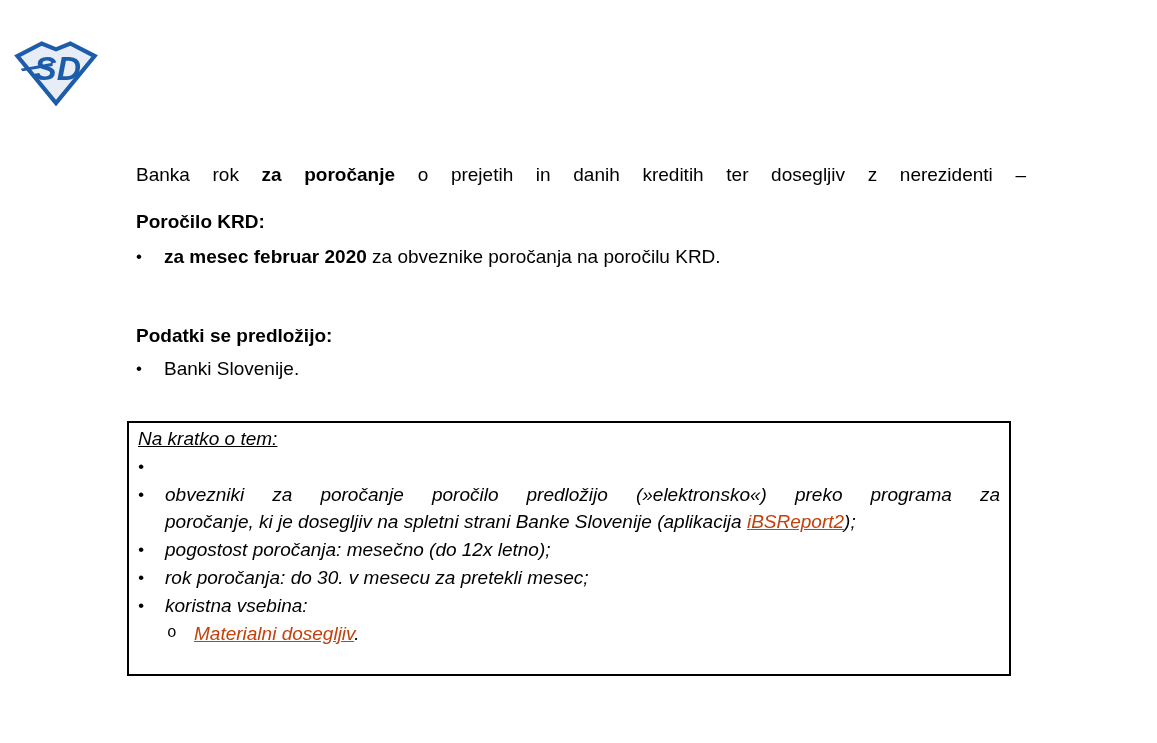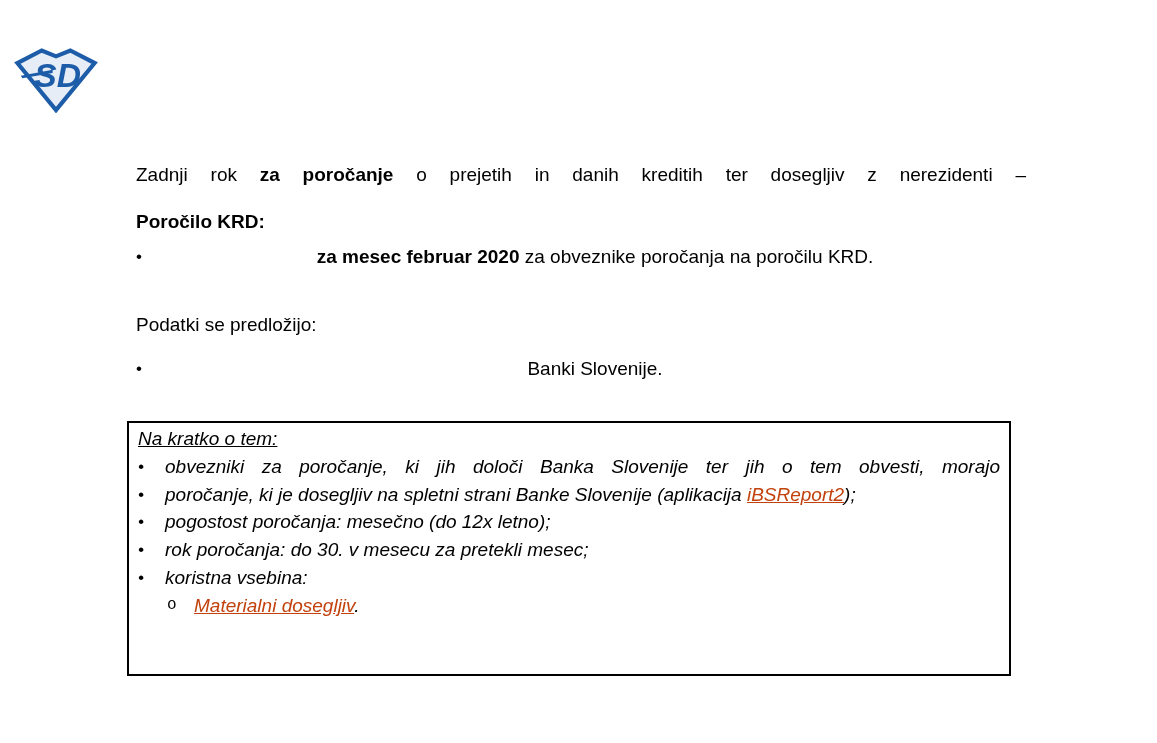--- a/index.html
+++ b/index.html
@@ -19,38 +19,38 @@
   .t { font-size: 19px; line-height: 23px; }
   .b { font-weight: bold; }
   .just {
     text-align: justify;
     text-align-last: justify;
     -moz-text-align-last: justify;
   }
   
   .logo-wrap {
     left: 14px;
-    top: 45px;
+    top: 38px;
     width: 84px;
     height: 68px;
   }
   
   .line1 { left: 136px; top: 163px; width: 890px; }
   .line2 { left: 136px; top: 210px; width: 890px; }
   .intro-bullet { left: 136px; top: 245px; width: 890px; }
-  .podatki { left: 136px; top: 313px; width: 890px; }
+  .podatki { left: 136px; top: 324px; width: 890px; font-weight: bold; }
   .banki { left: 136px; top: 357px; width: 890px; }
   
   .brow { display: flex; }
   .bmark {
     flex: 0 0 28px;
     width: 28px;
     font-size: 17px;
   }
-  .bcontent { flex: 1 1 auto; min-width: 0; text-align: center; }
+  .bcontent { flex: 1 1 auto; min-width: 0; }
   
   .infobox {
     left: 127px;
     top: 421px;
     width: 884px;
     height: 255px;
     box-sizing: border-box;
     border: 2px solid #000000;
     padding: 2px 9px 0 9px;
     font-style: italic;
@@ -90,21 +90,21 @@
 <div>
 
   <div class="abs logo-wrap">
     <svg width="84" height="68" viewBox="0 0 100 80">
       <polygon points="4,21 33,6 50,13 67,6 96,21 50,77" fill="#e6edf6" stroke="#1d5ca8" stroke-width="5" stroke-linejoin="miter"></polygon>
       <path d="M8,36 L46,29 L46,33 L10,39 Z" fill="#1d5ca8"></path>
       <text x="52" y="49" text-anchor="middle" font-family="Liberation Sans, sans-serif" font-size="40" font-weight="bold" font-style="italic" fill="#1d5ca8">SD</text>
     </svg>
   </div>
 
-  <div class="abs t just line1"><span>Zadnji rok </span><span class="b">za poročanje</span><span> o prejetih in danih kreditih ter dosegljiv z nerezidenti –</span></div>
+  <div class="abs t just line1"><span>Banka rok </span><span class="b">za poročanje</span><span> o prejetih in danih kreditih ter dosegljiv z nerezidenti –</span></div>
 
   <div class="abs t line2"><span class="b">Poročilo KRD:</span></div>
 
   <div class="abs t intro-bullet brow">
     <span class="bmark">•</span>
     <span class="bcontent"><span class="b">za mesec februar 2020</span><span> za obveznike poročanja na poročilu KRD.</span></span>
   </div>
 
   <div class="abs t podatki">Podatki se predložijo:</div>
 
@@ -113,27 +113,27 @@
     <span class="bcontent">Banki Slovenije.</span>
   </div>
 
   <div class="abs infobox">
 
     <div class="box-title">Na kratko o tem:</div>
 
     <div class="box-brow">
       <span class="box-bmark">•</span>
       <span class="box-bcontent">
-        <div class="just">obvezniki za poročanje, ki jih določi Banka Slovenije ter jih o tem obvesti, morajo</div>
       </span>
     </div>
 
     <div class="box-brow">
       <span class="box-bmark">•</span>
       <span class="box-bcontent">
+        <div class="just">obvezniki za poročanje poročilo predložijo (»elektronsko«) preko programa za</div>
         <div><span>poročanje, ki je dosegljiv na spletni strani Banke Slovenije (aplikacija </span><a class="doclink">iBSReport2</a><span>);</span></div>
       </span>
     </div>
 
     <div class="box-brow">
       <span class="box-bmark">•</span>
       <span class="box-bcontent">pogostost poročanja: mesečno (do 12x letno);</span>
     </div>
 
     <div class="box-brow">

